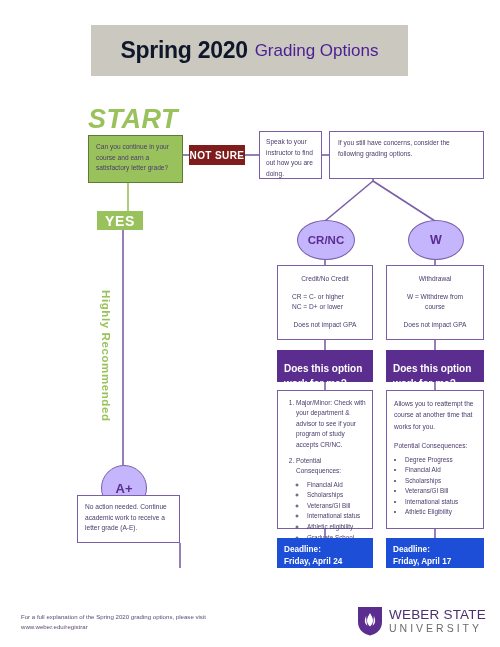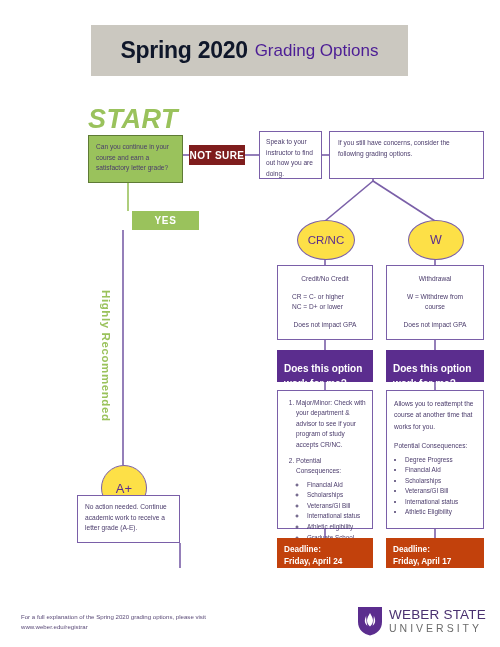--- a/index.html
+++ b/index.html
@@ -49,42 +49,42 @@
     font-weight:bold;letter-spacing:0.4px;
   }
   #not-sure{left:189px;top:145px;width:56px;height:20px;font-size:10px;}
 
   
   .green-chip{
     position:absolute;background:#9ac25c;color:#ffffff;
     display:flex;align-items:center;justify-content:center;
     font-weight:bold;letter-spacing:0.6px;
   }
-  #yes-chip{left:97px;top:211px;width:67px;height:19px;font-size:10px;margin-left:35px;}
+  #yes-chip{left:97px;top:211px;width:46px;height:19px;font-size:14px;}
 
   
   #speak-box{left:259px;top:131px;width:63px;height:48px;padding:5px 6px;}
   
   #concerns-box{left:329px;top:131px;width:155px;height:48px;padding:6px 8px;}
 
   
   #highly{
     position:absolute;left:112px;top:290px;
     font-size:11.5px;font-weight:bold;color:#9ac25c;
     letter-spacing:0.6px;
     transform:rotate(90deg);transform-origin:left top;
     white-space:nowrap;
   }
 
   
   .oval{
-    position:absolute;border:1.6px solid #7a5fa8;background:#fde047;
+    position:absolute;border:1.6px solid #7a5fa8;background:#c4b5fd;
     border-radius:50%;
     display:flex;align-items:center;justify-content:center;
-    color:#5b2d8e;font-weight:normal;
+    color:#5b2d8e;font-weight:bold;
   }
   #oval-crnc{left:297px;top:220px;width:56px;height:38px;font-size:11.5px;}
   #oval-w{left:408px;top:220px;width:54px;height:38px;font-size:12.5px;}
   #oval-aplus{left:101px;top:465px;width:44px;height:44px;font-size:13px;}
 
   
   #def-crnc{left:277px;top:265px;width:96px;height:75px;padding:8px 6px;}
   #def-w{left:386px;top:265px;width:98px;height:75px;padding:8px 6px;}
   .def-gap{height:7px;}
 
@@ -103,21 +103,21 @@
 
   ol.numlist{margin:0;padding-left:12px;font-size:6.5px;line-height:1.6;color:#4a3b6b;}
   ol.numlist>li{margin-bottom:6px;}
   ul.bullets{margin:3px 0 0 0;padding-left:11px;font-size:6.3px;line-height:1.68;color:#4a3b6b;}
   ul.bullets>li{margin:0;}
   .plainpara{font-size:6.6px;line-height:1.72;color:#4a3b6b;margin:0;}
   .pc-label{font-size:6.6px;line-height:1.6;color:#4a3b6b;margin:0;}
 
   
   .deadline{
-    position:absolute;background:#c2410c;color:#ffffff;
+    position:absolute;background:#1d4ed8;color:#ffffff;
     font-size:8.2px;font-weight:bold;line-height:1.5;
     padding:6px 7px;box-sizing:border-box;
   }
   #dl-crnc{left:277px;top:538px;width:96px;height:30px;}
   #dl-w{left:386px;top:538px;width:98px;height:30px;}
 
   
   #noaction{left:77px;top:495px;width:103px;height:48px;padding:6px 7px;}
 
   

